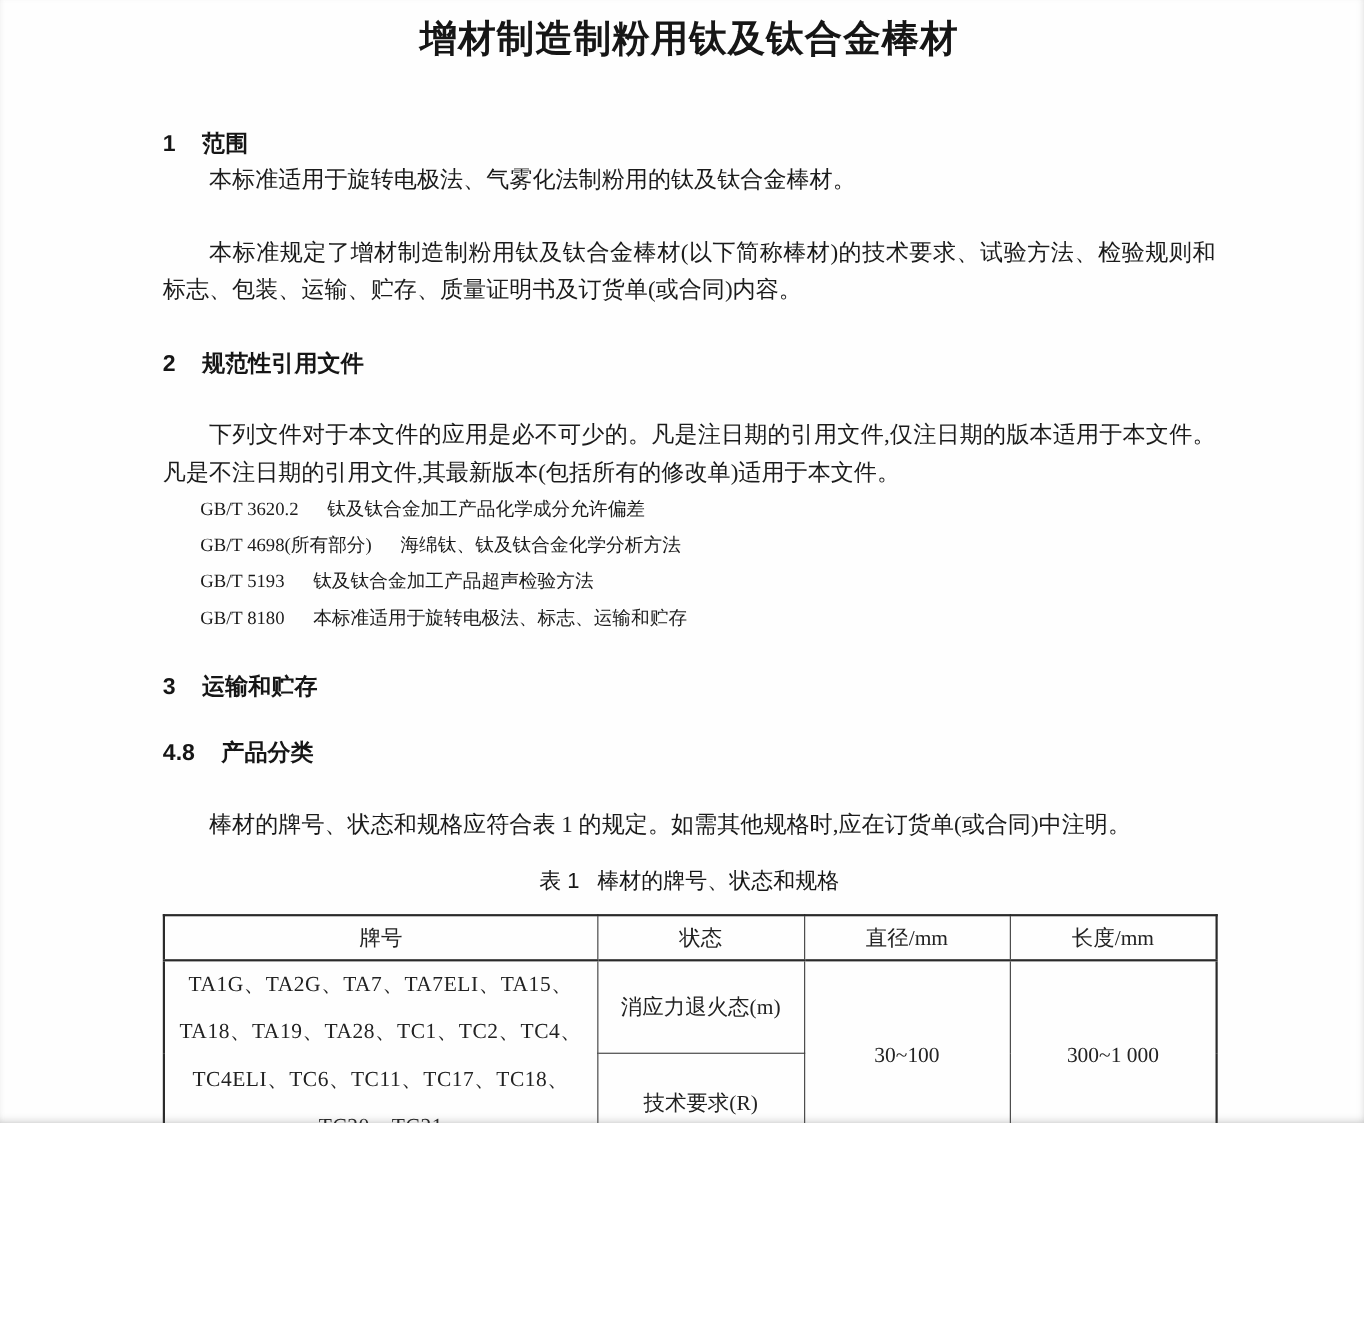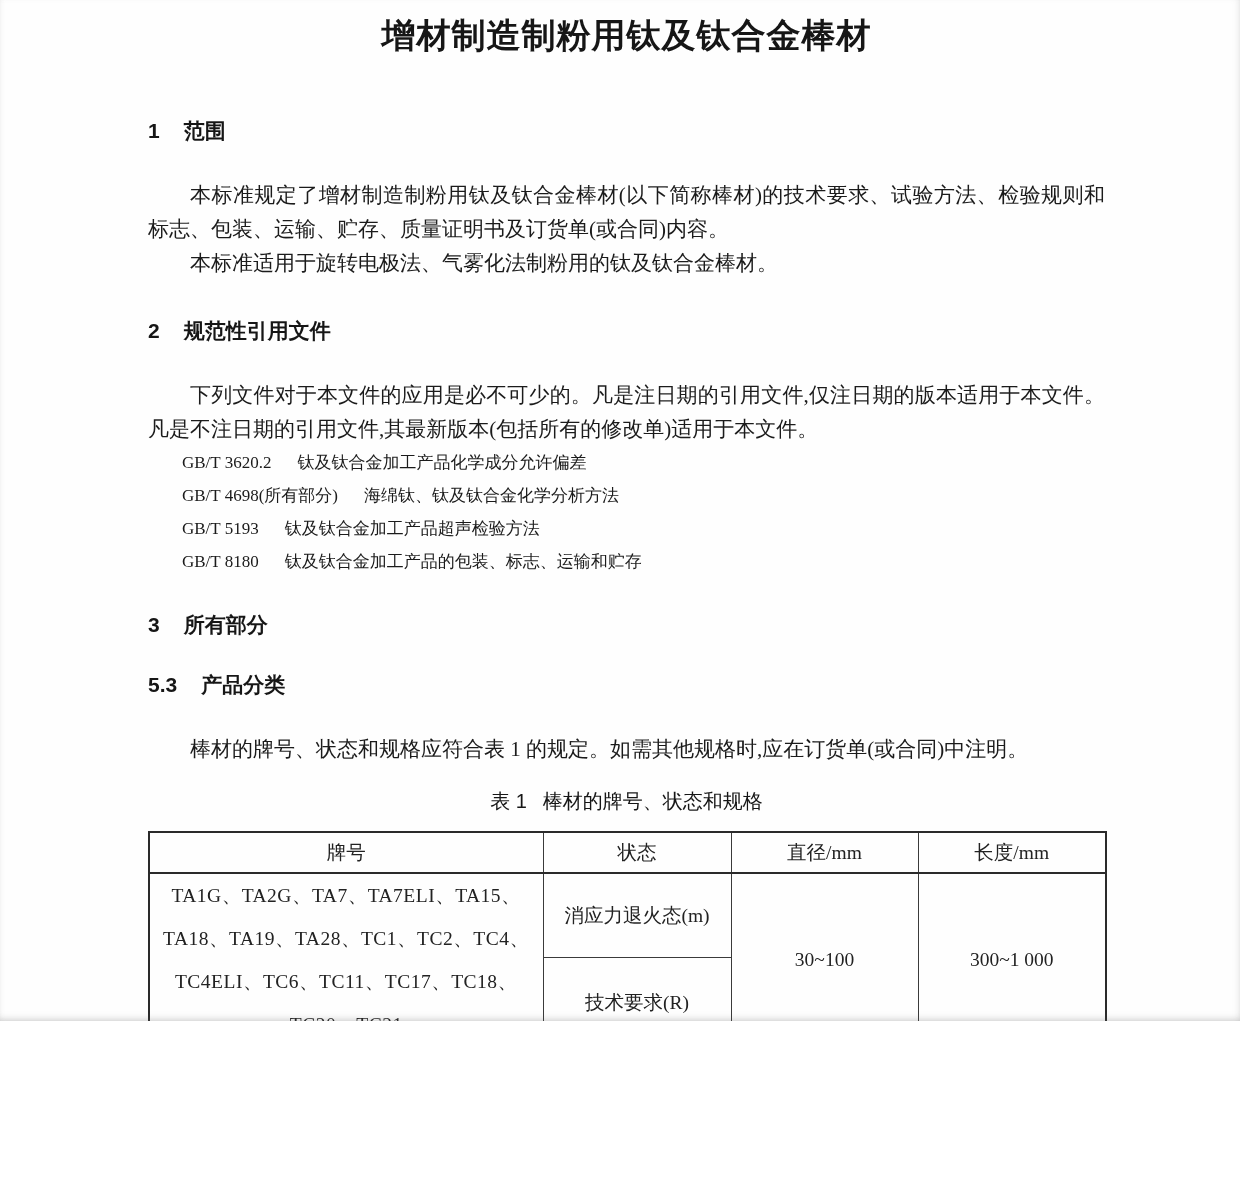--- a/index.html
+++ b/index.html
@@ -126,39 +126,39 @@
 <body>
 
 <div class="page">
   <div class="content">
 
     <h1 class="doc-title">增材制造制粉用钛及钛合金棒材</h1>
 
     <div class="clause-heading h1-gap">
       <span class="clause-num">1</span><span>范围</span>
     </div>
+    <p class="body-para">本标准适用于旋转电极法、气雾化法制粉用的钛及钛合金棒材。</p>
     <p class="body-para para-gap">本标准规定了增材制造制粉用钛及钛合金棒材(以下简称棒材)的技术要求、试验方法、检验规则和标志、包装、运输、贮存、质量证明书及订货单(或合同)内容。</p>
-    <p class="body-para">本标准适用于旋转电极法、气雾化法制粉用的钛及钛合金棒材。</p>
 
     <div class="clause-heading h2-gap">
       <span class="clause-num">2</span><span>规范性引用文件</span>
     </div>
     <p class="body-para para-gap">下列文件对于本文件的应用是必不可少的。凡是注日期的引用文件,仅注日期的版本适用于本文件。凡是不注日期的引用文件,其最新版本(包括所有的修改单)适用于本文件。</p>
 
     <p class="ref-para"><span class="ref-code">GB/T 3620.2</span><span>钛及钛合金加工产品化学成分允许偏差</span></p>
     <p class="ref-para"><span class="ref-code">GB/T 4698(所有部分)</span><span>海绵钛、钛及钛合金化学分析方法</span></p>
     <p class="ref-para"><span class="ref-code">GB/T 5193</span><span>钛及钛合金加工产品超声检验方法</span></p>
-    <p class="ref-para"><span class="ref-code">GB/T 8180</span><span>钛及钛合金加工产品的包装、标志、运输和贮存</span></p>
+    <p class="ref-para"><span class="ref-code">GB/T 8180</span><span>本标准适用于旋转电极法、标志、运输和贮存</span></p>
 
     <div class="clause-heading h3-gap">
-      <span class="clause-num">3</span><span>所有部分</span>
+      <span class="clause-num">3</span><span>运输和贮存</span>
     </div>
 
     <div class="clause-heading h31-gap">
-      <span class="clause-num">5.3</span><span>产品分类</span>
+      <span class="clause-num">4.8</span><span>产品分类</span>
     </div>
     <p class="body-para para-gap">棒材的牌号、状态和规格应符合表 1 的规定。如需其他规格时,应在订货单(或合同)中注明。</p>
 
     <div class="table-caption">
       <span class="cap-label">表 1</span><span>棒材的牌号、状态和规格</span>
     </div>
 
     <table class="spec-table">
       <colgroup>
         <col style="width:394px">

